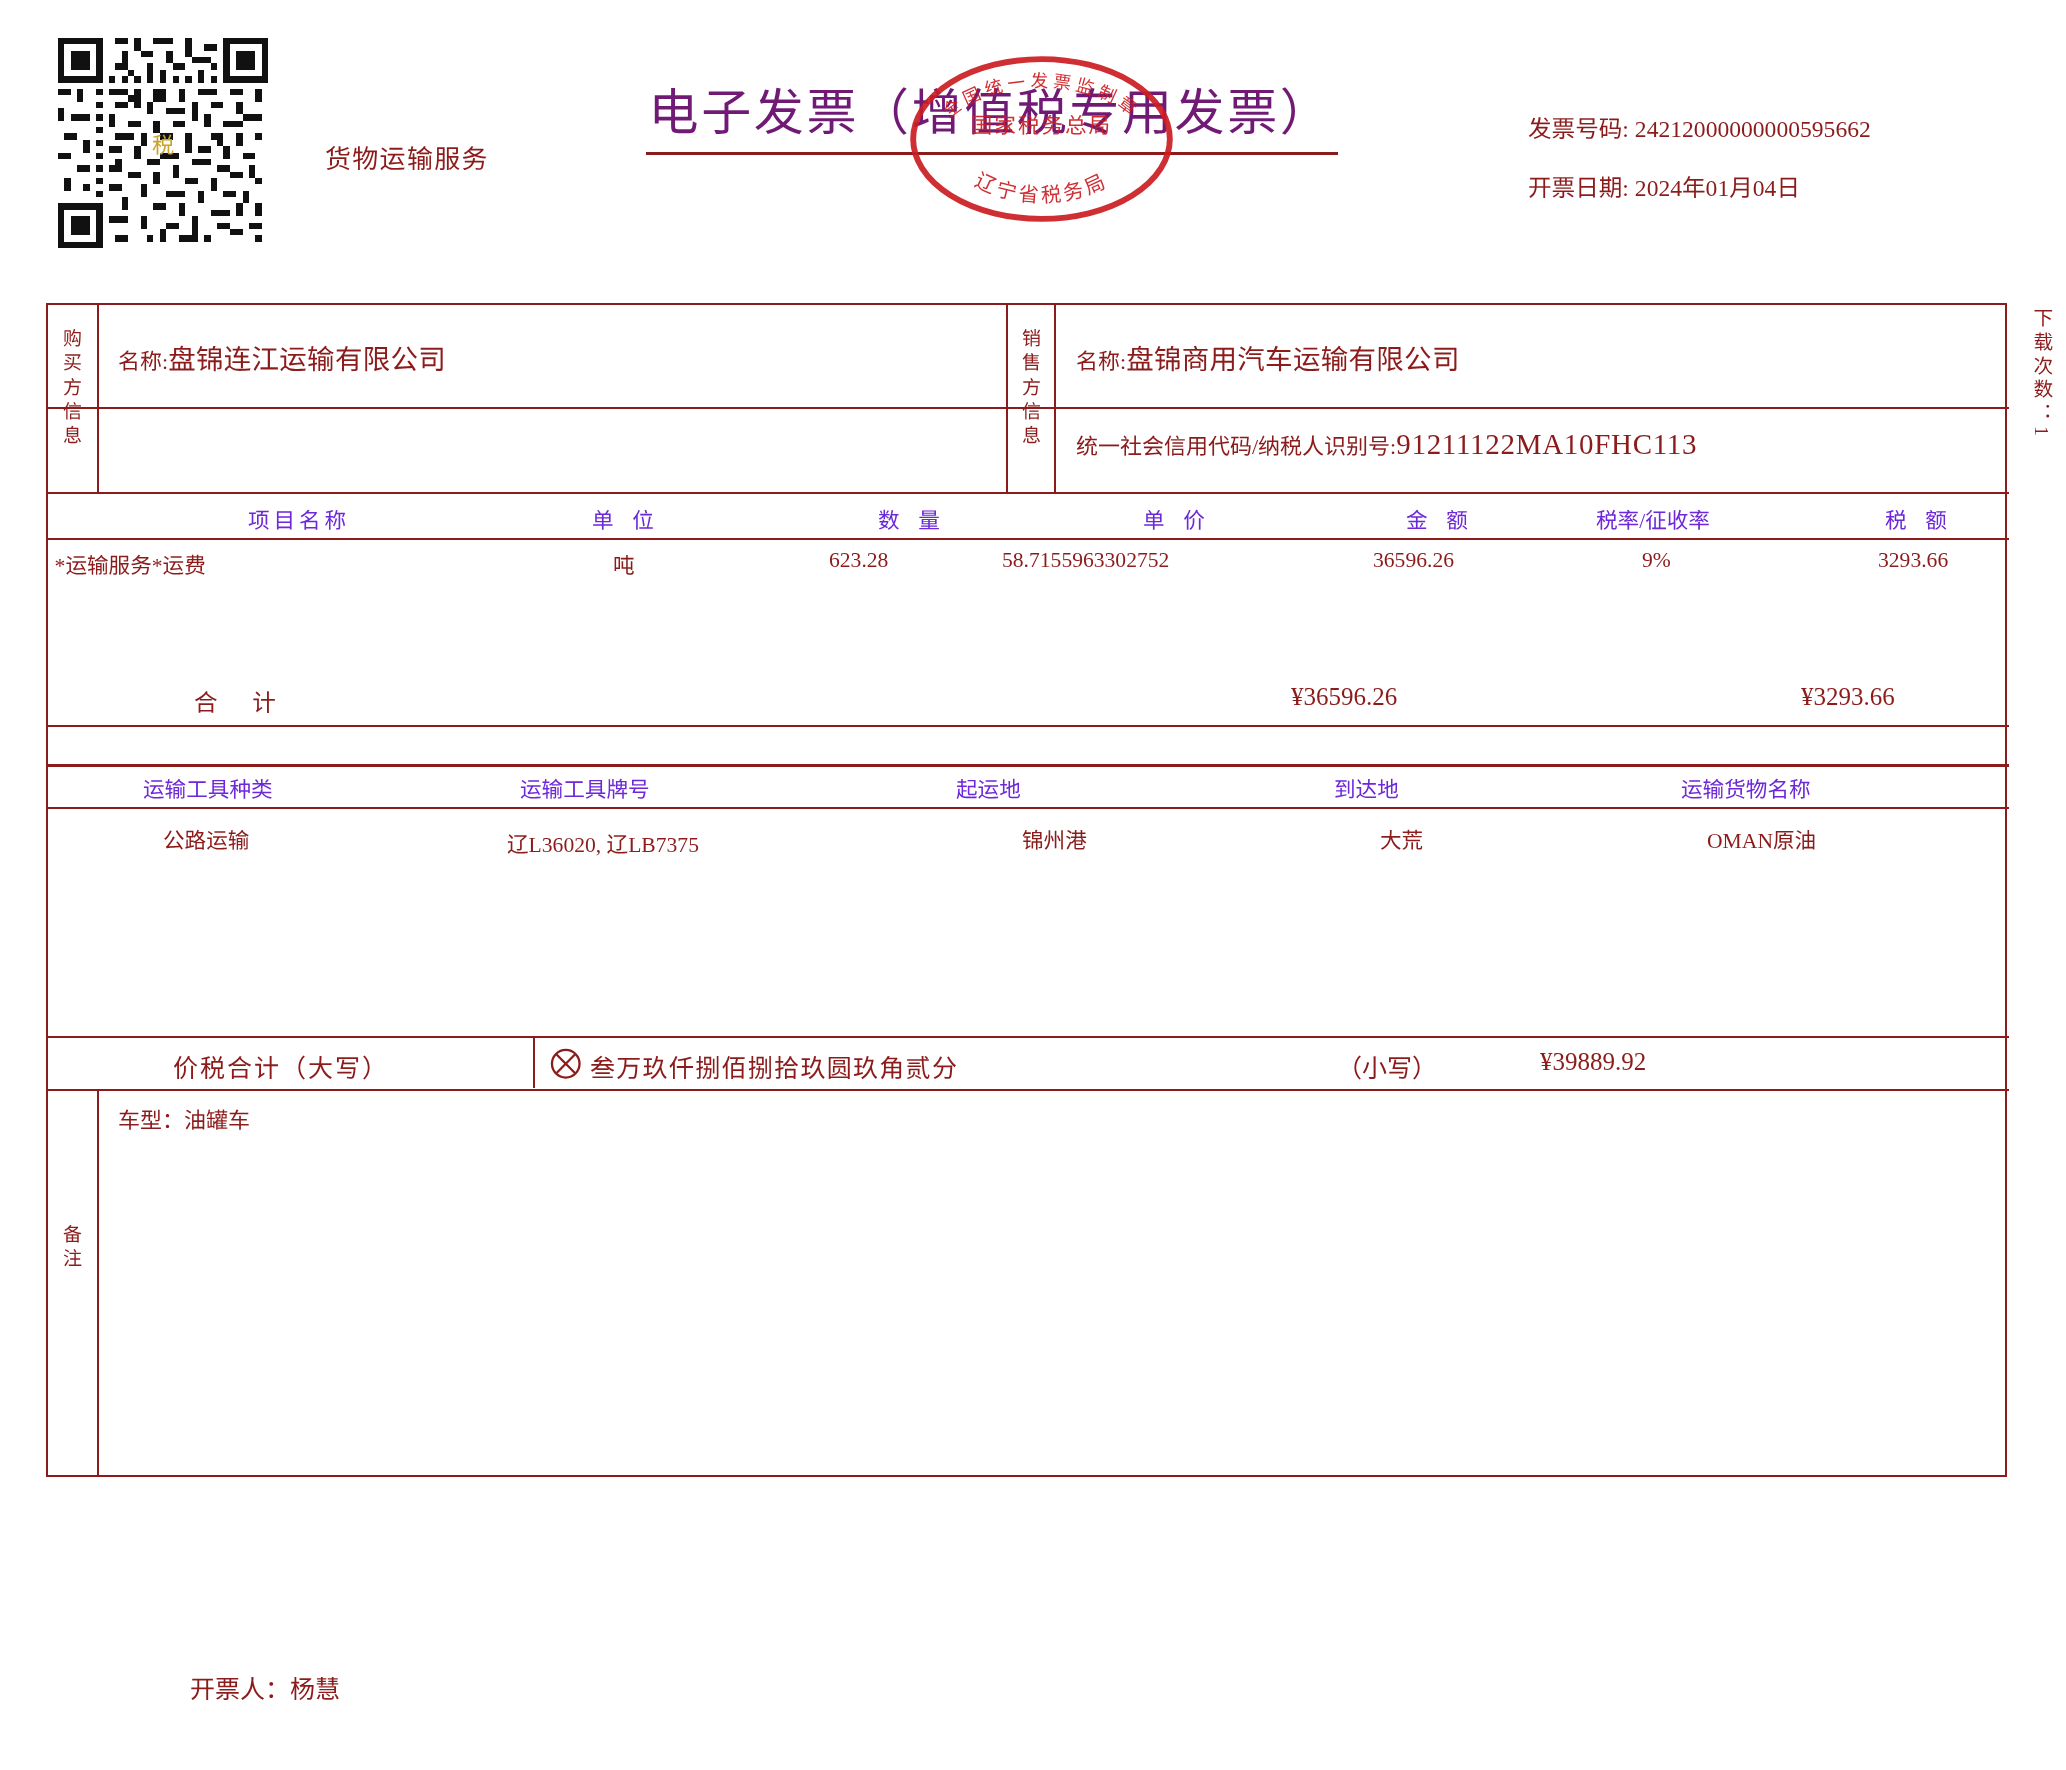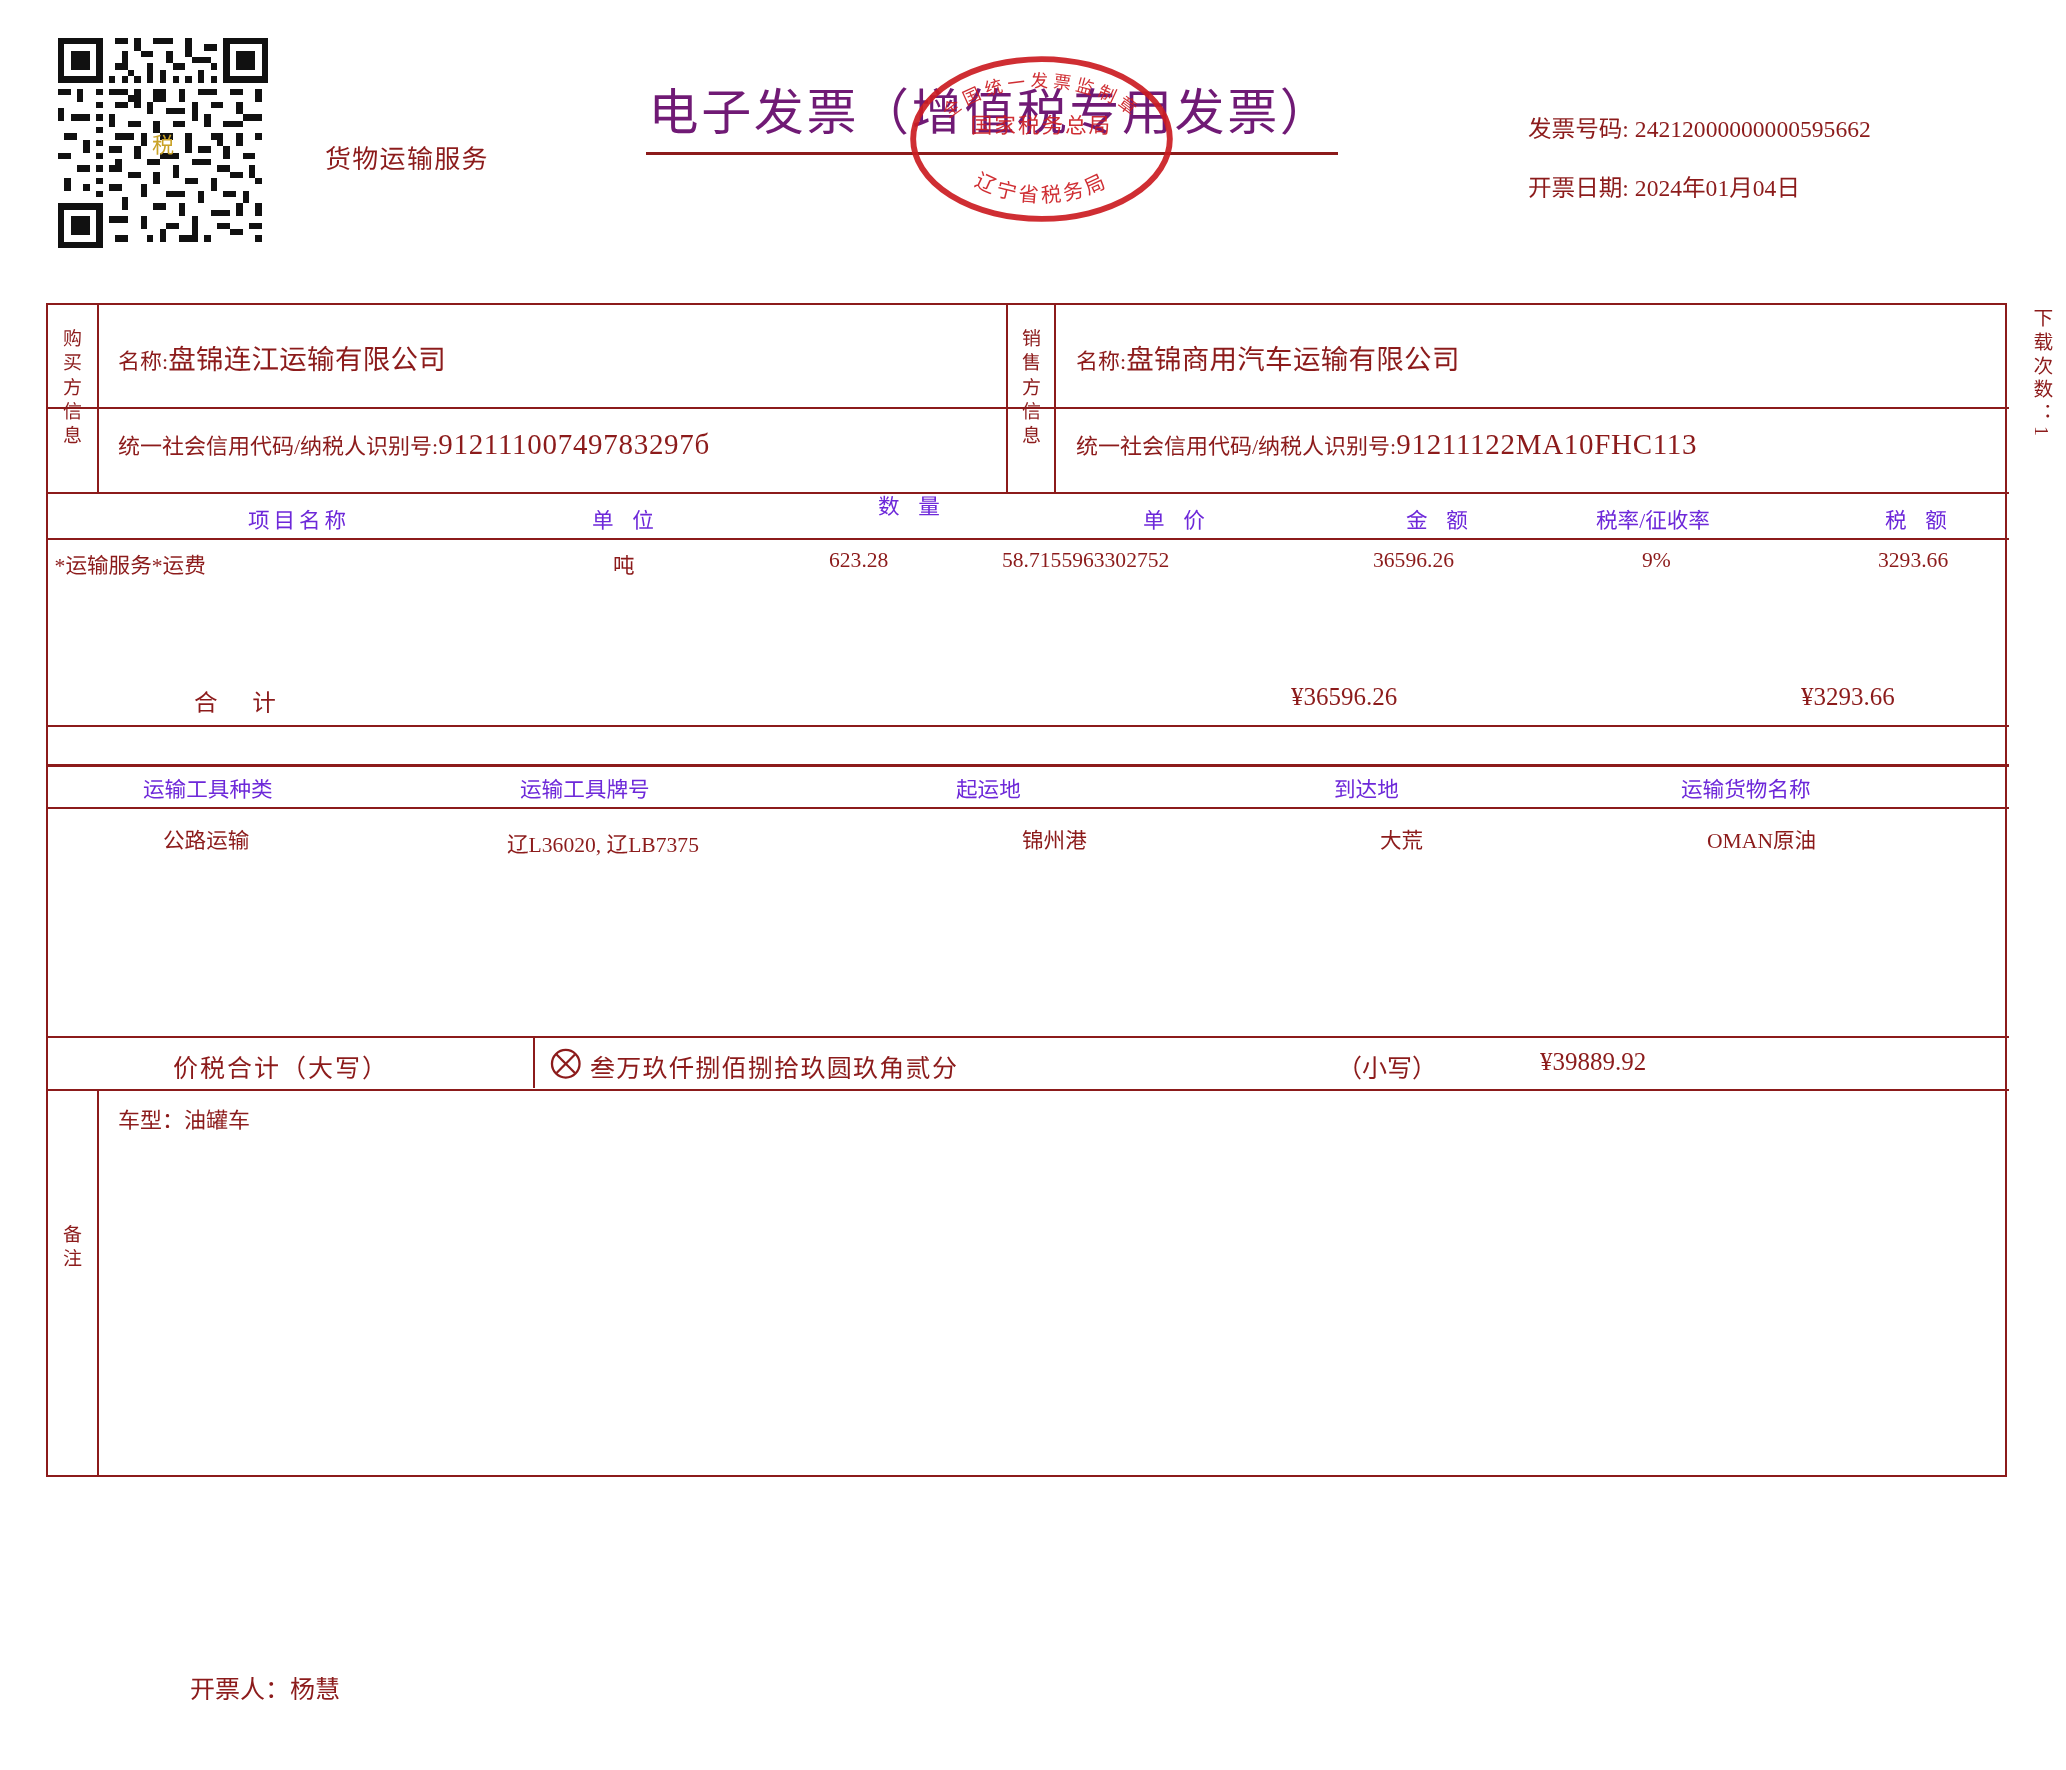--- a/index.html
+++ b/index.html
@@ -401,35 +401,32 @@
     <div class="vline" style="left:49px; top:0; height:187px;"></div>
     <div class="vline" style="left:958px; top:0; height:187px;"></div>
     <div class="vline" style="left:1006px; top:0; height:187px;"></div>
     <div class="vline" style="left:49px; top:784px; height:386px;"></div>
     <div class="vline" style="left:485px; top:731px; height:52px;"></div>
 
     <div class="party-label" style="left:0px; top:22px;">购<br>买<br>方<br>信<br>息</div>
     <div class="field" style="left:70px; top:31.5px;">
       <span>名称:</span><span class="big">盘锦连江运输有限公司</span>
     </div>
-    <div class="field" style="left:70px; top:123px;">
-      <span>统一社会信用代码/纳税人识别号:</span><span class="bigid">91211100749783297б</span>
-    </div>
 
     <div class="party-label" style="left:959px; top:22px;">销<br>售<br>方<br>信<br>息</div>
     <div class="field" style="left:1028px; top:31.5px;">
       <span>名称:</span><span class="big">盘锦商用汽车运输有限公司</span>
     </div>
     <div class="field" style="left:1028px; top:123px;">
       <span>统一社会信用代码/纳税人识别号:</span><span class="bigid">91211122MA10FHC113</span>
     </div>
 
     <div class="col-head" style="left:200px; top:198px; letter-spacing:3.9px;">项目名称</div>
     <div class="col-head" style="left:544px; top:198px; letter-spacing:6.6px;">单 位</div>
-    <div class="col-head" style="left:830px; top:184px; letter-spacing:6.6px;text-align:right;">数 量</div>
+    <div class="col-head" style="left:830px; top:198px; letter-spacing:6.6px;text-align:right;">数 量</div>
     <div class="col-head" style="left:1095px; top:198px; letter-spacing:6.6px;">单 价</div>
     <div class="col-head" style="left:1358px; top:198px; letter-spacing:6.6px;">金 额</div>
     <div class="col-head" style="left:1548px; top:198px;">税率/征收率</div>
     <div class="col-head" style="left:1837px; top:198px; letter-spacing:6.6px;">税 额</div>
 
     <div class="cell" style="left:6.6px; top:243px;">*运输服务*运费</div>
     <div class="cell" style="left:565px; top:243px;">吨</div>
     <div class="cell mono" style="left:781px; top:243px;">623.28</div>
     <div class="cell mono" style="left:954px; top:243px;">58.7155963302752</div>
     <div class="cell mono" style="left:1325px; top:243px;text-align:right;">36596.26</div>

